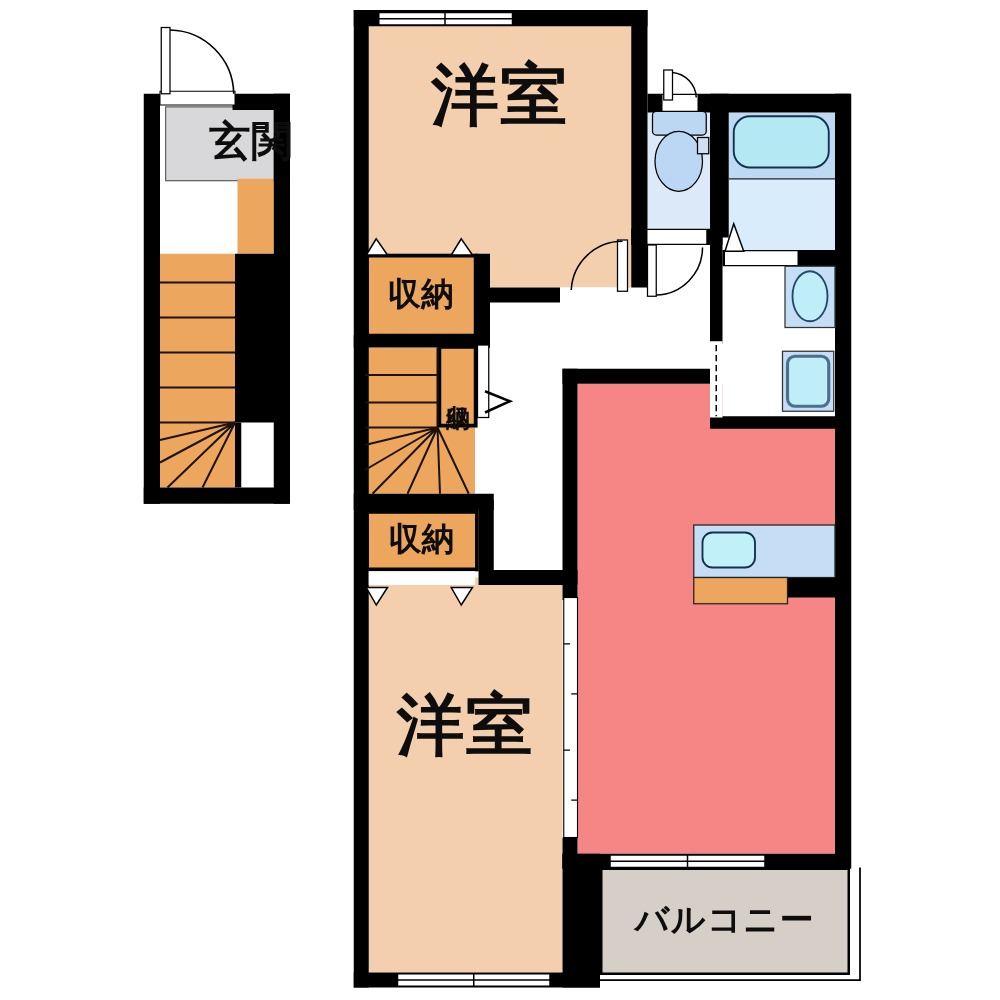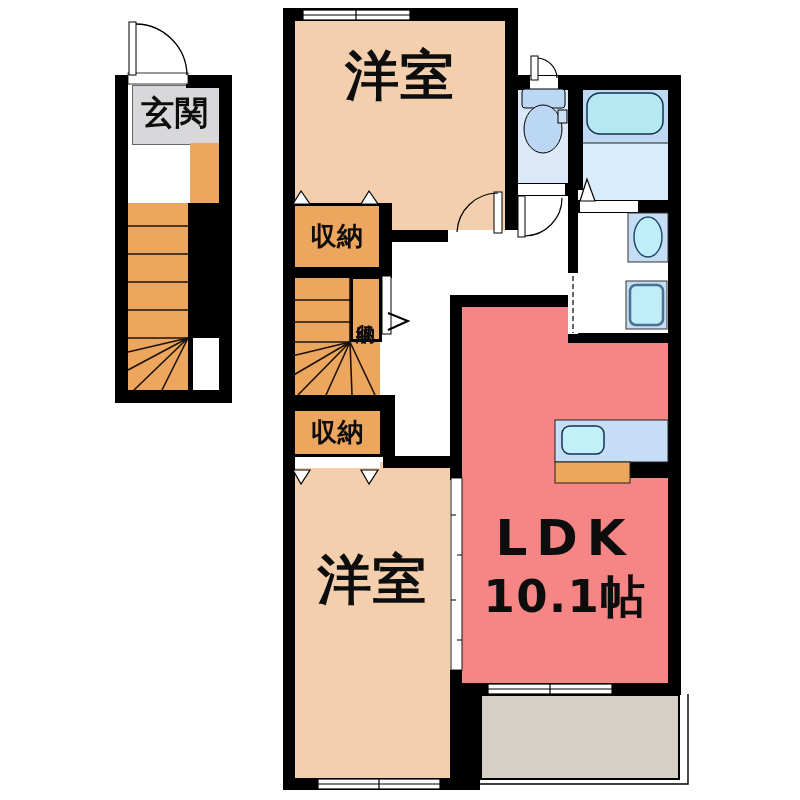--- a/index.html
+++ b/index.html
@@ -9,21 +9,21 @@
   svg.overlay{position:absolute;left:0;top:0;z-index:5;}
   .lbl{position:absolute;z-index:9;color:#0d0d0d;font-weight:800;text-align:center;
        letter-spacing:0.02em;}
   .two-line .l1,.two-line .l2{display:block;}
   .room-big{font-size:54px;line-height:64px;}
   .closet-lbl{font-size:26px;line-height:30px;}
   .vert{writing-mode:vertical-rl;text-orientation:upright;font-size:19px;line-height:1;
         display:flex;align-items:center;justify-content:center;letter-spacing:2px;}
   .ldk-name{font-size:50px;line-height:60px;letter-spacing:0.18em;display:block;}
   .ldk-size{font-size:45px;line-height:58px;display:block;letter-spacing:0.03em;}
-  .genkan{font-size:33px;line-height:38px;}
+  .genkan{font-size:33px;line-height:38px;margin-left:26px;}
   .balcony-lbl{font-size:27px;line-height:30px;letter-spacing:0.05em;}
 </style>
 </head>
 <body>
 
 <div id="plan">
 
   <div class="fill" style="left:132px;top:85px;width:86px;height:58px;background:#d8d8da;border:1px solid #666;"></div>
   <div class="fill" style="left:190px;top:143px;width:29px;height:60px;background:#eda65e;"></div>
   <div class="fill" style="left:128px;top:203px;width:60px;height:187px;background:#eda65e;"></div>
@@ -182,19 +182,16 @@
   <div class="lbl closet-lbl" style="left:292px;top:221px;width:90px;">収納</div>
 
   <div class="lbl vert" style="left:350px;top:282px;width:32px;height:56px;">収納</div>
 
   <div class="lbl closet-lbl" style="left:292px;top:417px;width:91px;">収納</div>
 
   <div class="lbl two-line room-big" style="left:295px;top:548px;width:155px;">
     <span class="l1">洋室</span>
   </div>
 
-  <div class="lbl" style="left:462px;top:508px;width:206px;">
-    <span class="ldk-name">LDK</span>
-    <span class="ldk-size">10.1帖</span>
-  </div>
 
+  <div class="lbl balcony-lbl" style="left:480px;top:722px;width:200px;">バルコニー</div>
 
 </div>
 
 </body></html>

